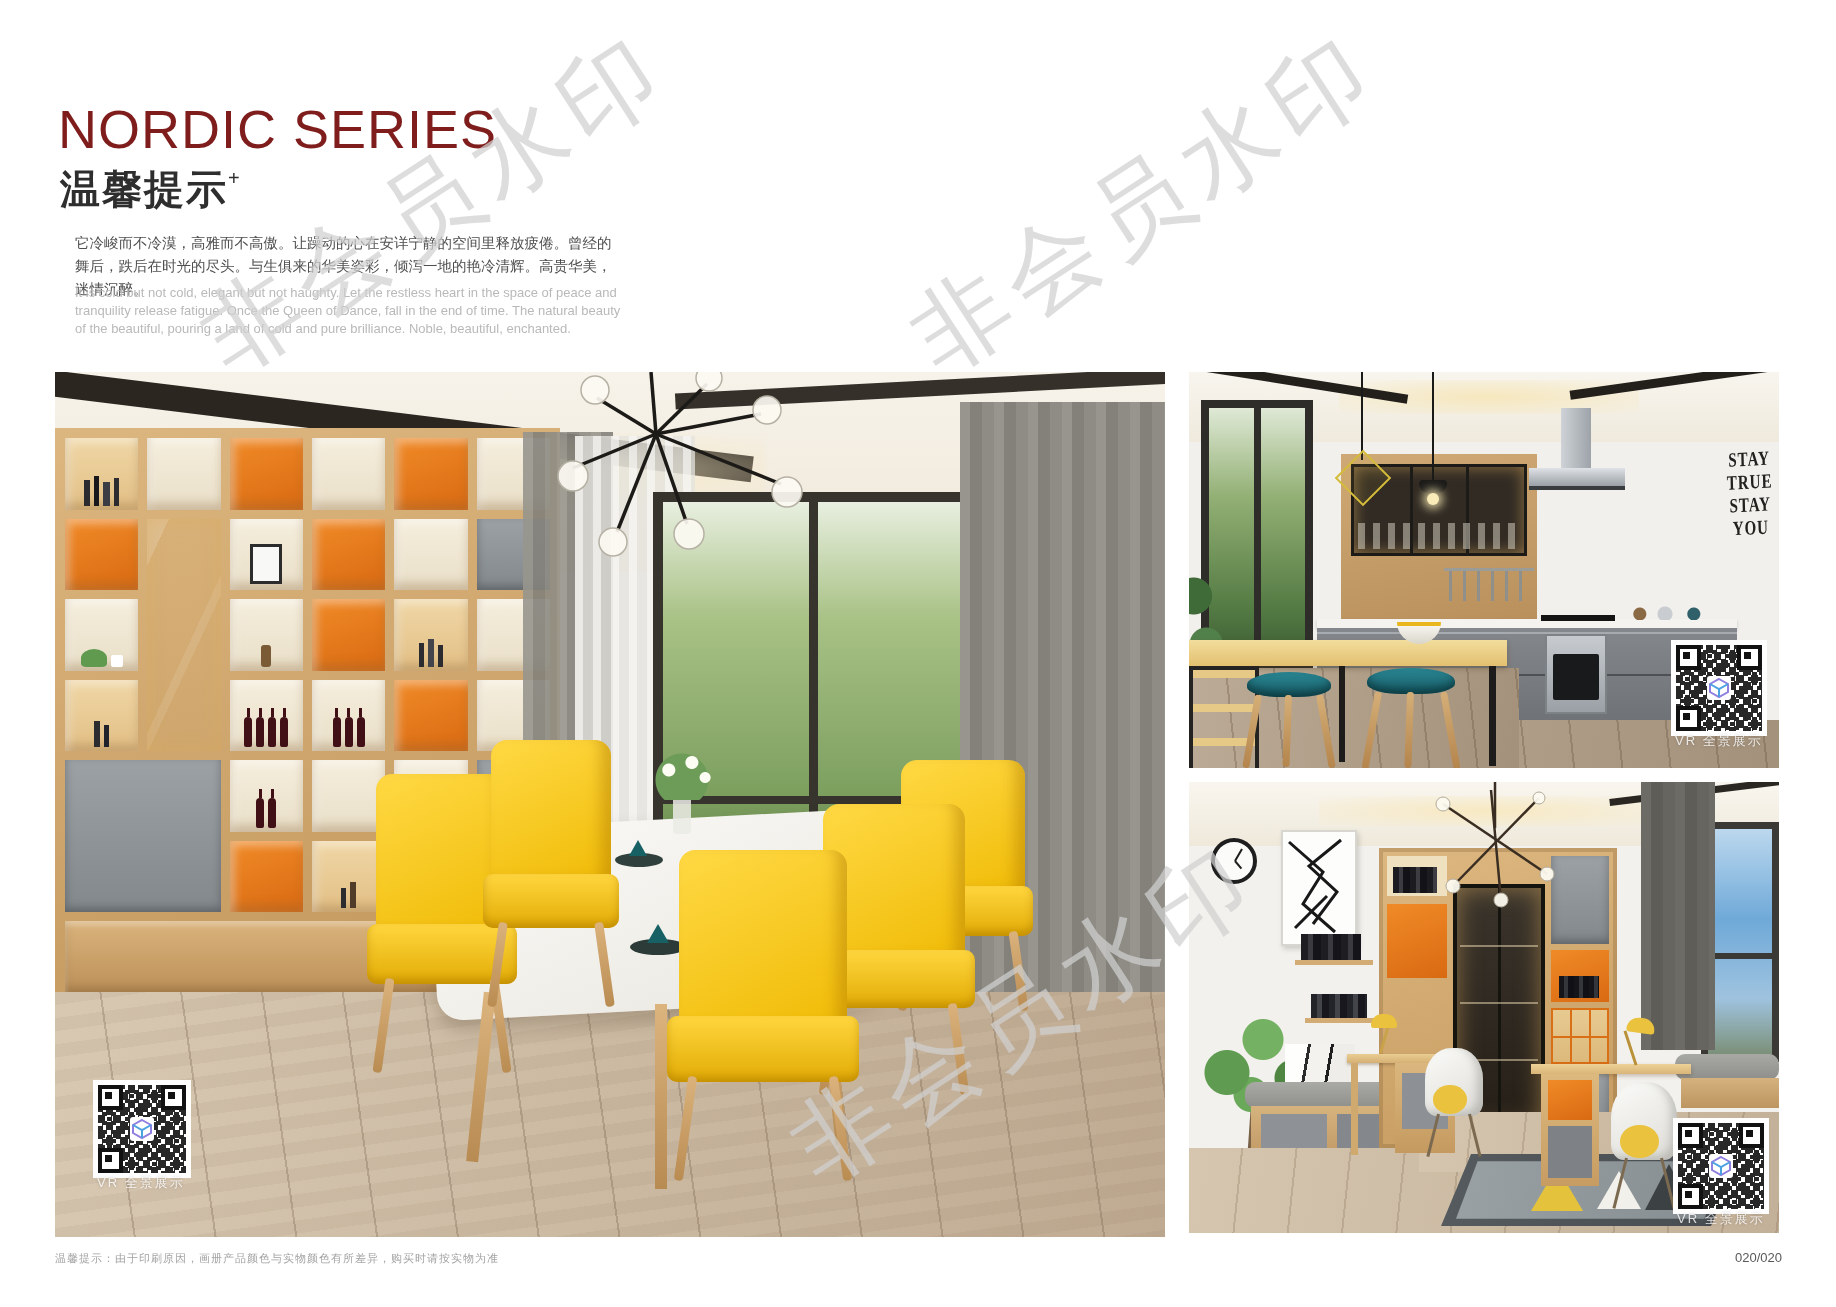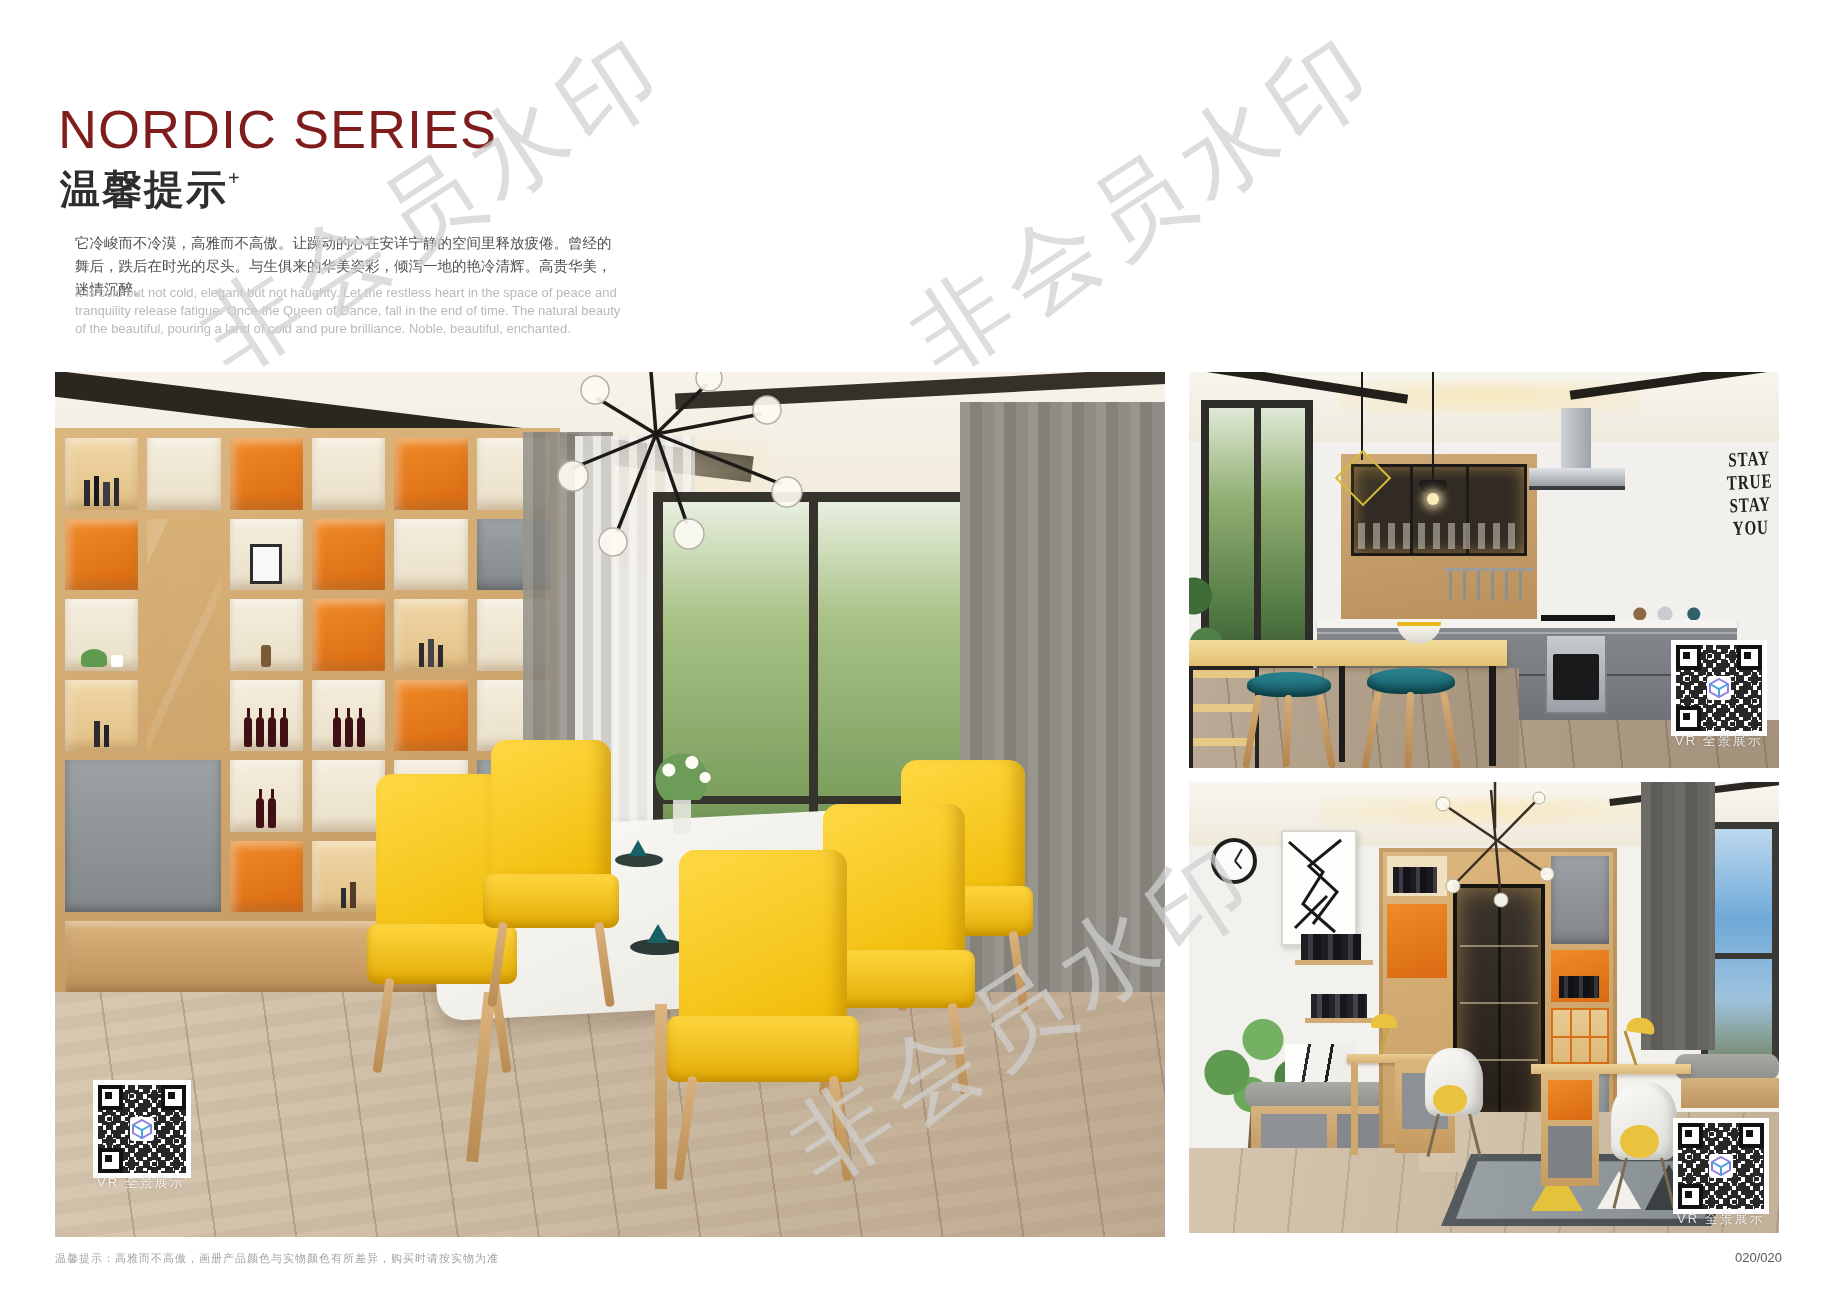--- a/index.html
+++ b/index.html
@@ -516,14 +516,14 @@
         </svg>
     </div>
   </div>
   <div class="abs vr-label" style="left:488px;top:428px;">VR 全景展示</div>
 </div>
 
 <div class="abs wm" style="left:170px;top:140px;">非会员水印</div>
 <div class="abs wm" style="left:880px;top:140px;">非会员水印</div>
 <div class="abs wm" style="left:760px;top:950px;">非会员水印</div>
 
-<div class="abs disclaimer">温馨提示：高雅而不高傲，画册产品颜色与实物颜色有所差异，购买时请按实物为准</div>
+<div class="abs disclaimer">温馨提示：由于印刷原因，画册产品颜色与实物颜色有所差异，购买时请按实物为准</div>
 <div class="abs pagenum">020/020</div>
 
 </body></html>

